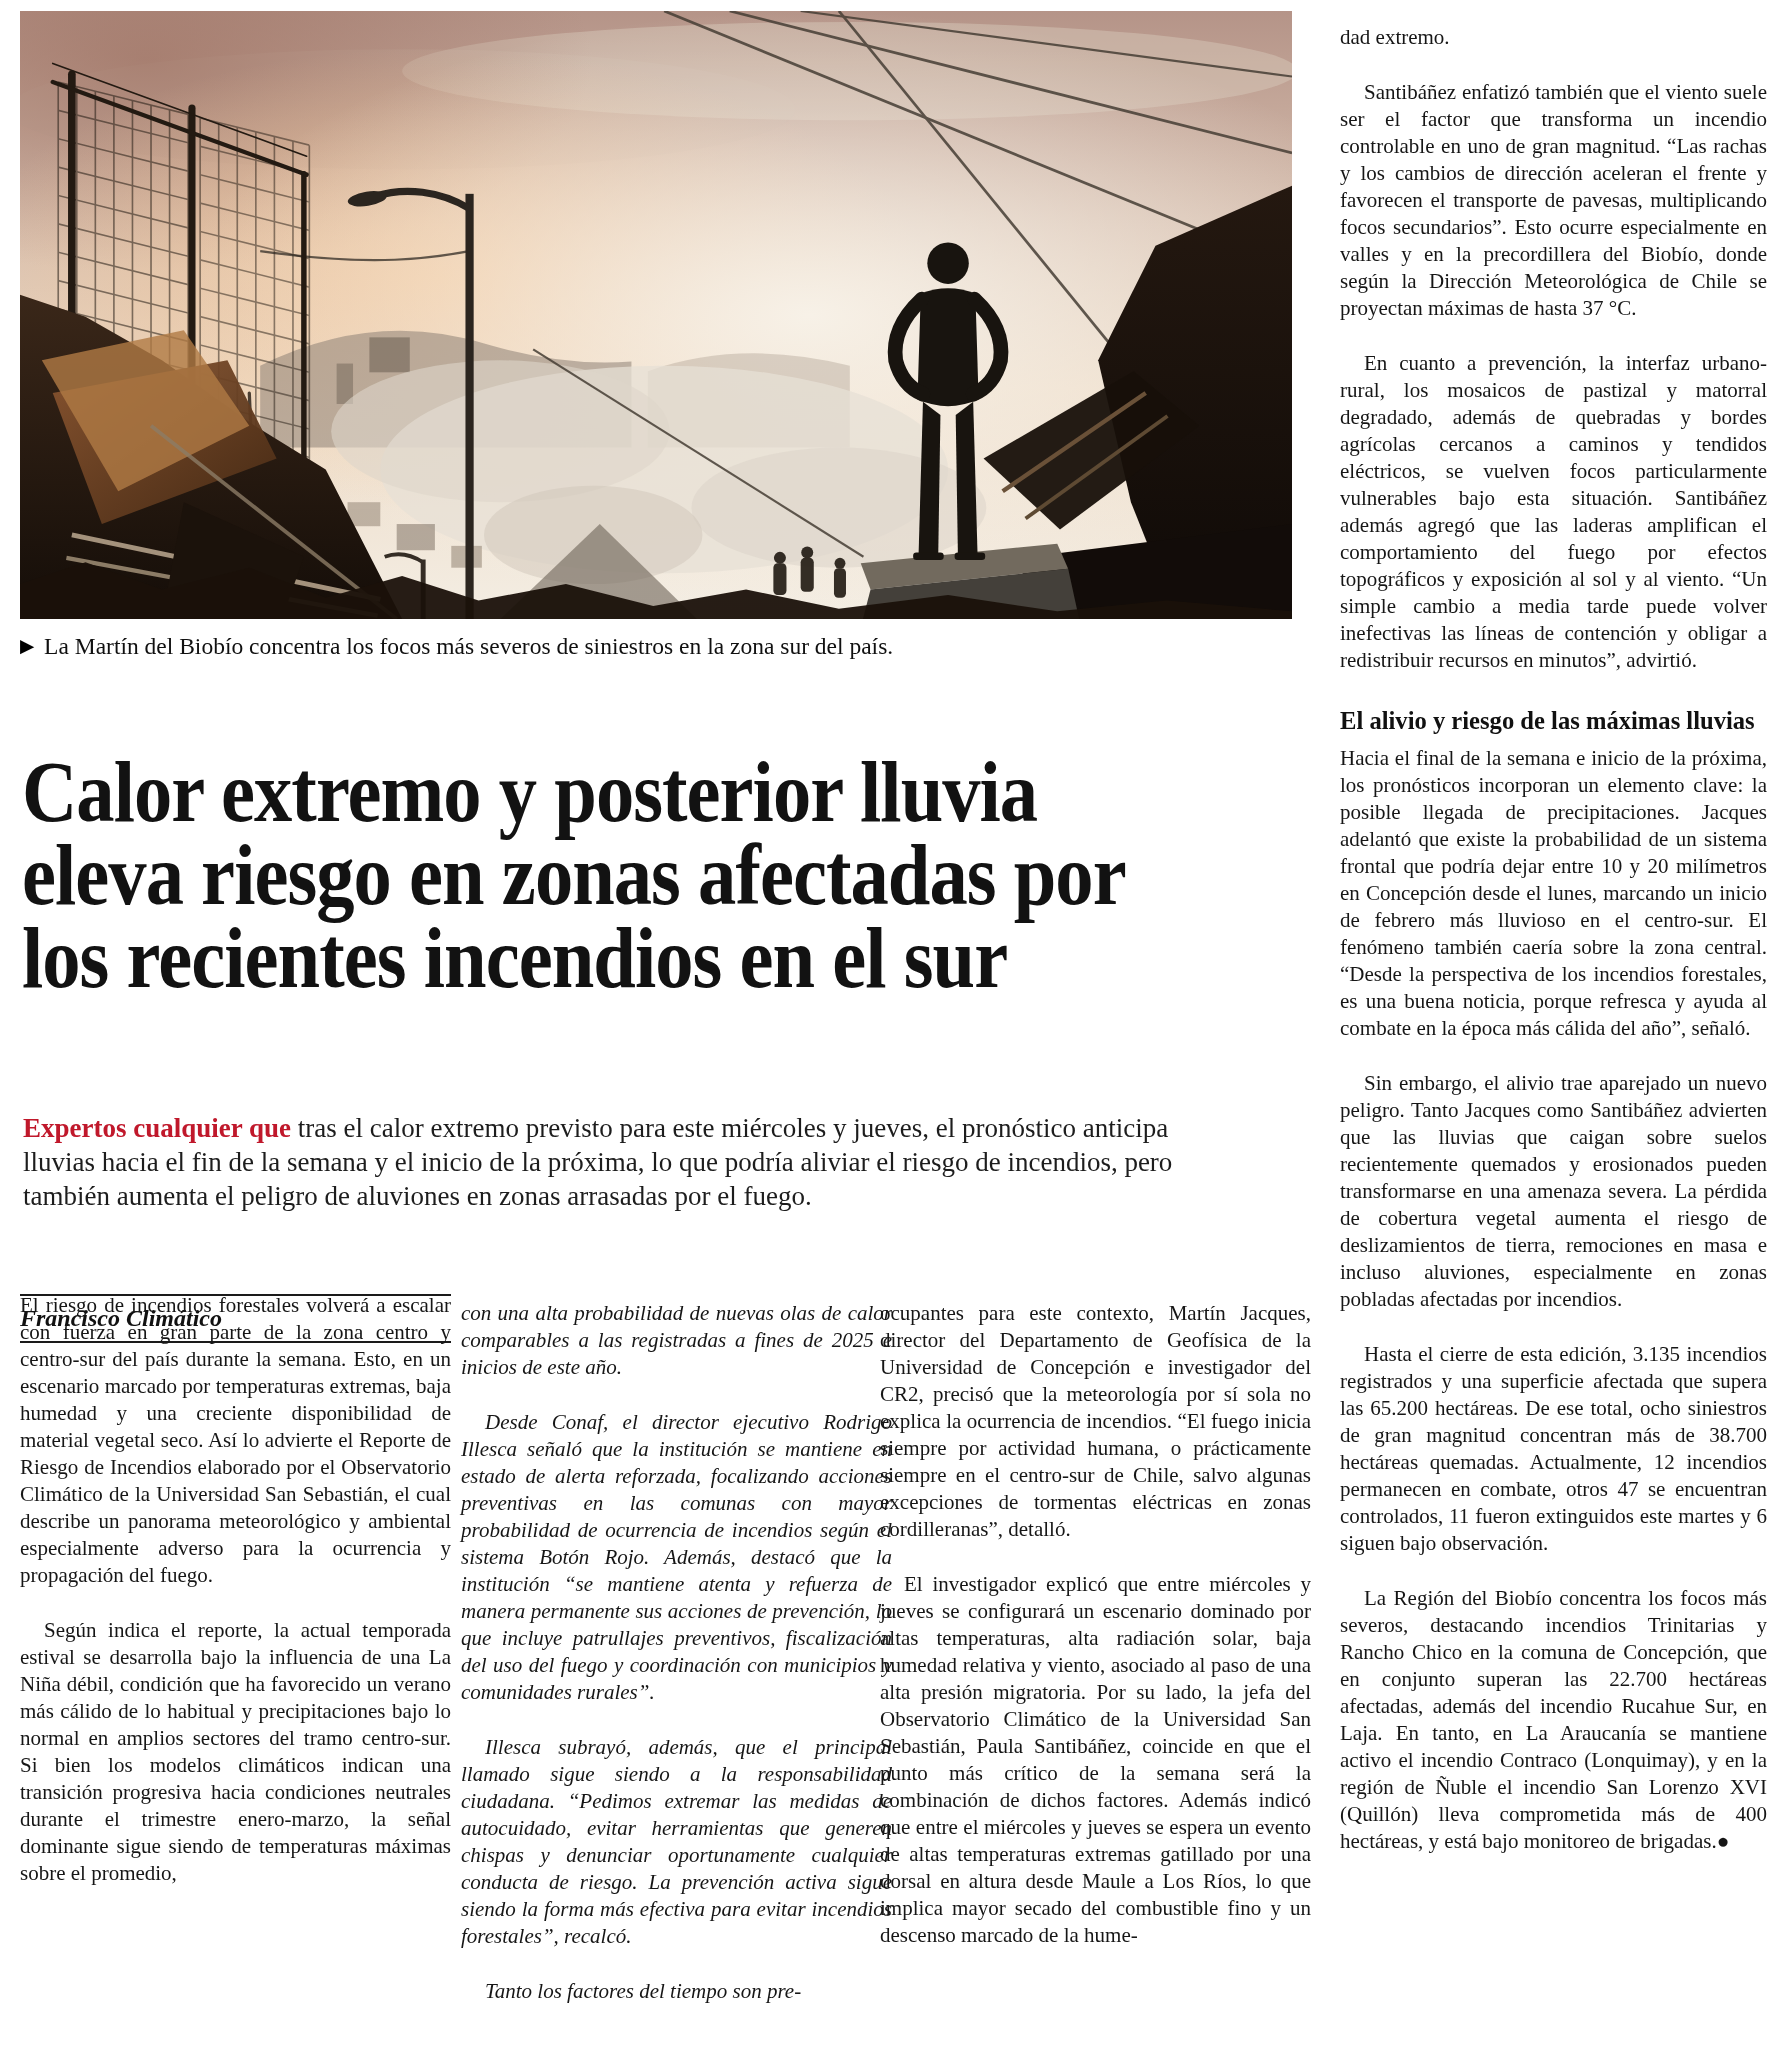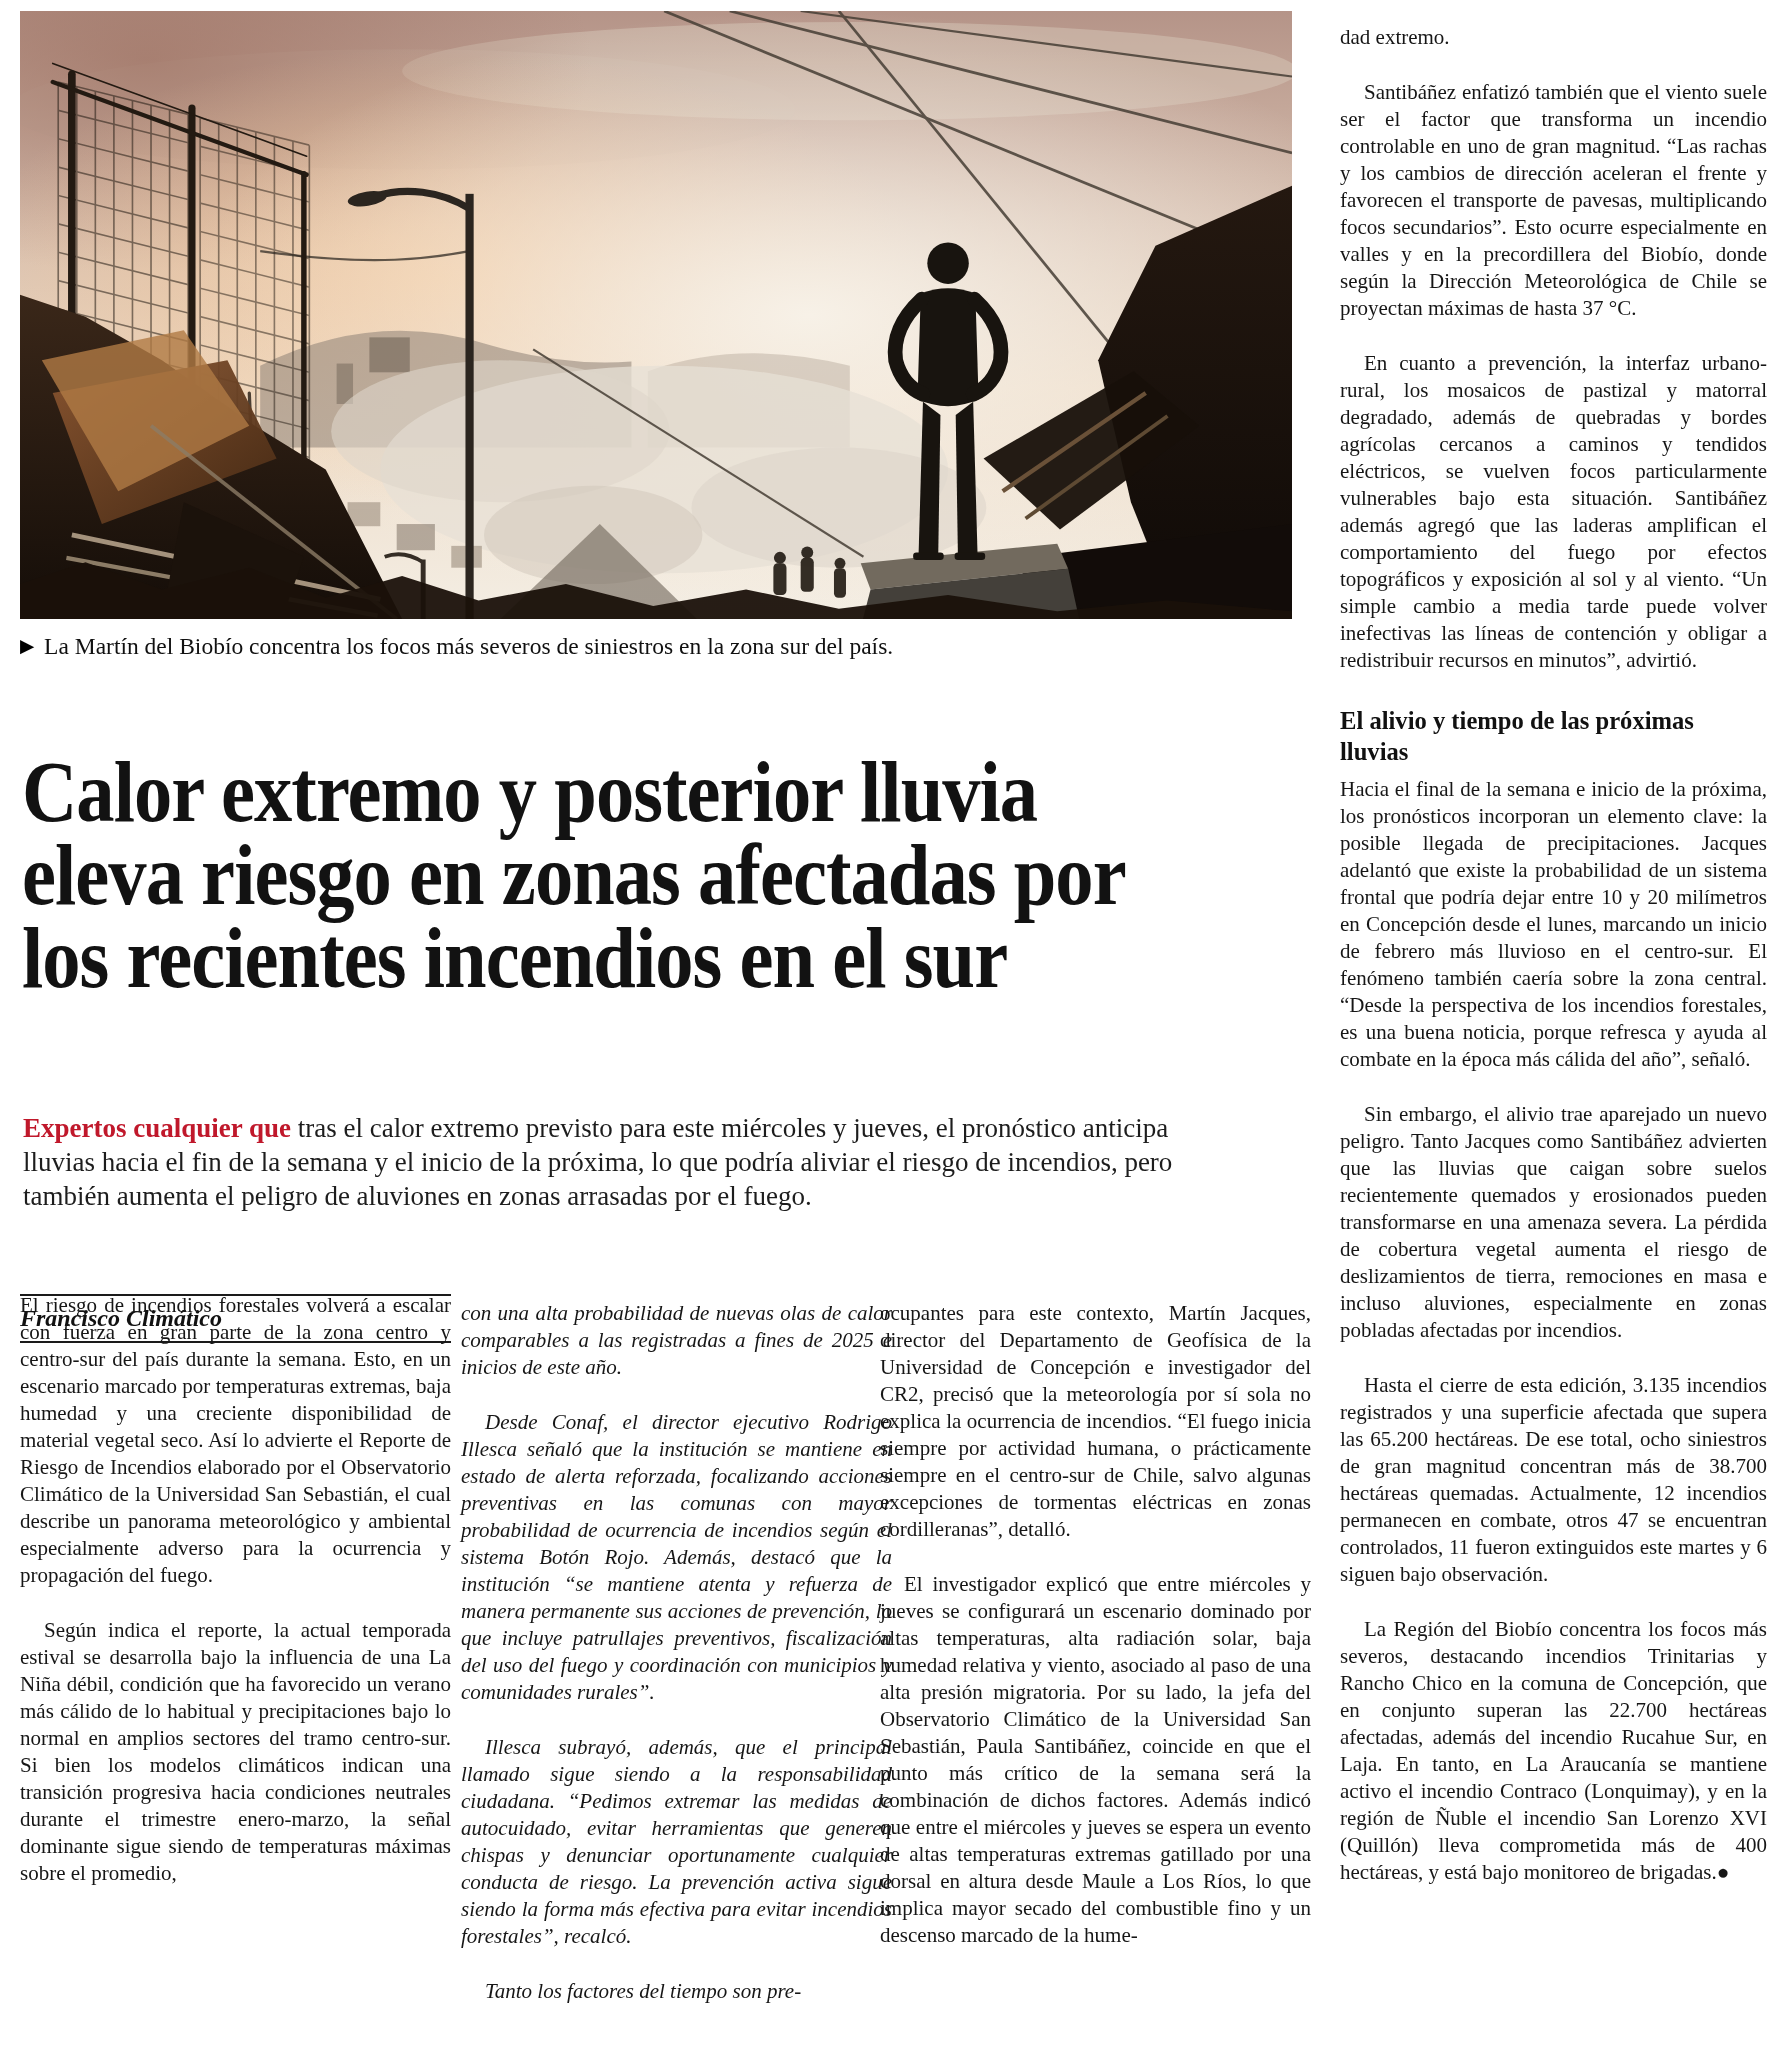--- a/index.html
+++ b/index.html
@@ -208,21 +208,21 @@
   <div id="col3" class="col">
       <p class="para">ocupantes para este contexto, Martín Jacques, director del Departamento de Geofísica de la Universidad de Concepción e investigador del CR2, precisó que la meteorología por sí sola no explica la ocurrencia de incendios. “El fuego inicia siempre por actividad humana, o prácticamente siempre en el centro-sur de Chile, salvo algunas excepciones de tormentas eléctricas en zonas cordilleranas”, detalló.</p>
       <p class="para indent">El investigador explicó que entre miércoles y jueves se configurará un escenario dominado por altas temperaturas, alta radiación solar, baja humedad relativa y viento, asociado al paso de una alta presión migratoria. Por su lado, la jefa del Observatorio Climático de la Universidad San Sebastián, Paula Santibáñez, coincide en que el punto más crítico de la semana será la combinación de dichos factores. Además indicó que entre el miércoles y jueves se espera un evento de altas temperaturas extremas gatillado por una dorsal en altura desde Maule a Los Ríos, lo que implica mayor secado del combustible fino y un descenso marcado de la hume-</p>
     </div>
   <div id="col4" class="col">
     <div>
         <p class="para">dad extremo.</p>
         <p class="para indent">Santibáñez enfatizó también que el viento suele ser el factor que transforma un incendio controlable en uno de gran magnitud. “Las rachas y los cambios de dirección aceleran el frente y favorecen el transporte de pavesas, multiplicando focos secundarios”. Esto ocurre especialmente en valles y en la precordillera del Biobío, donde según la Dirección Meteorológica de Chile se proyectan máximas de hasta 37 °C.</p>
         <p class="para indent">En cuanto a prevención, la interfaz urbano-rural, los mosaicos de pastizal y matorral degradado, además de quebradas y bordes agrícolas cercanos a caminos y tendidos eléctricos, se vuelven focos particularmente vulnerables bajo esta situación. Santibáñez además agregó que las laderas amplifican el comportamiento del fuego por efectos topográficos y exposición al sol y al viento. “Un simple cambio a media tarde puede volver inefectivas las líneas de contención y obligar a redistribuir recursos en minutos”, advirtió.</p>
       </div>
-    <h2 class="subhead">El alivio y tiempo de las próximas lluvias</h2>
+    <h2 class="subhead">El alivio y riesgo de las máximas lluvias</h2>
     <div>
         <p class="para">Hacia el final de la semana e inicio de la próxima, los pronósticos incorporan un elemento clave: la posible llegada de precipitaciones. Jacques adelantó que existe la probabilidad de un sistema frontal que podría dejar entre 10 y 20 milímetros en Concepción desde el lunes, marcando un inicio de febrero más lluvioso en el centro-sur. El fenómeno también caería sobre la zona central. “Desde la perspectiva de los incendios forestales, es una buena noticia, porque refresca y ayuda al combate en la época más cálida del año”, señaló.</p>
         <p class="para indent">Sin embargo, el alivio trae aparejado un nuevo peligro. Tanto Jacques como Santibáñez advierten que las lluvias que caigan sobre suelos recientemente quemados y erosionados pueden transformarse en una amenaza severa. La pérdida de cobertura vegetal aumenta el riesgo de deslizamientos de tierra, remociones en masa e incluso aluviones, especialmente en zonas pobladas afectadas por incendios.</p>
         <p class="para indent">Hasta el cierre de esta edición, 3.135 incendios registrados y una superficie afectada que supera las 65.200 hectáreas. De ese total, ocho siniestros de gran magnitud concentran más de 38.700 hectáreas quemadas. Actualmente, 12 incendios permanecen en combate, otros 47 se encuentran controlados, 11 fueron extinguidos este martes y 6 siguen bajo observación.</p>
         <p class="para indent">La Región del Biobío concentra los focos más severos, destacando incendios Trinitarias y Rancho Chico en la comuna de Concepción, que en conjunto superan las 22.700 hectáreas afectadas, además del incendio Rucahue Sur, en Laja. En tanto, en La Araucanía se mantiene activo el incendio Contraco (Lonquimay), y en la región de Ñuble el incendio San Lorenzo XVI (Quillón) lleva comprometida más de 400 hectáreas, y está bajo monitoreo de brigadas.●</p>
       </div>
   </div>
 
 </div>
 

